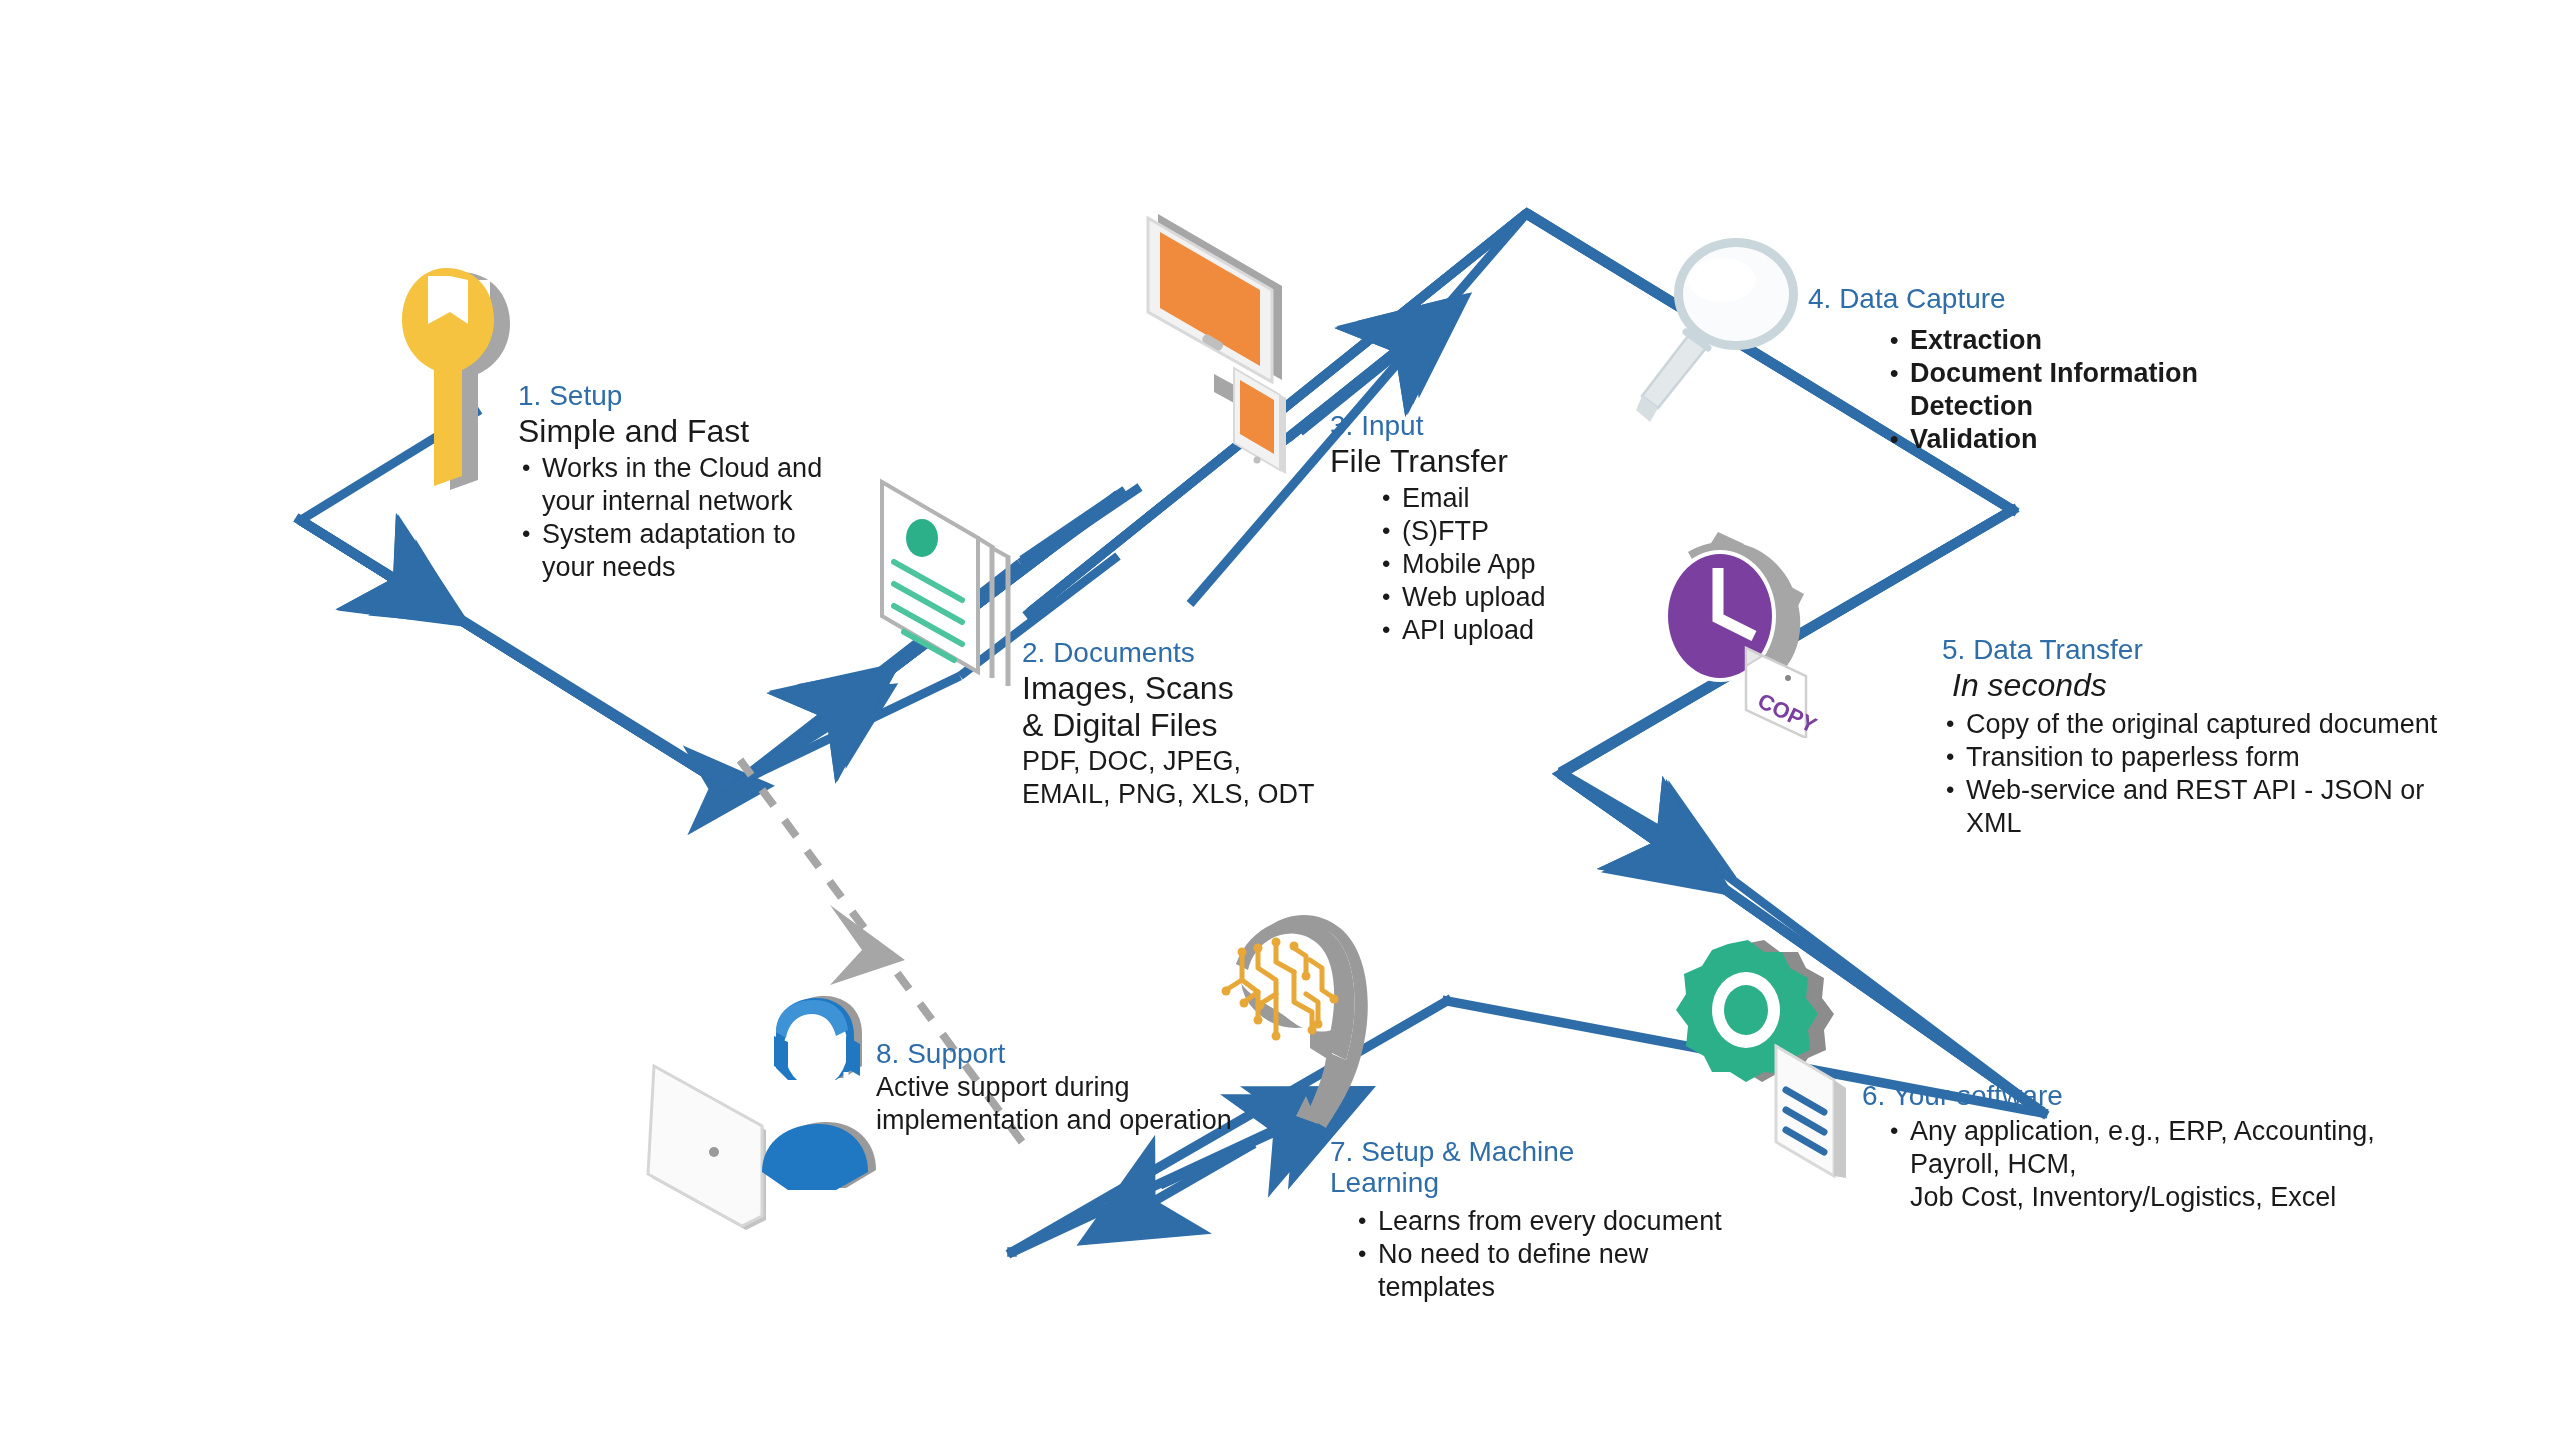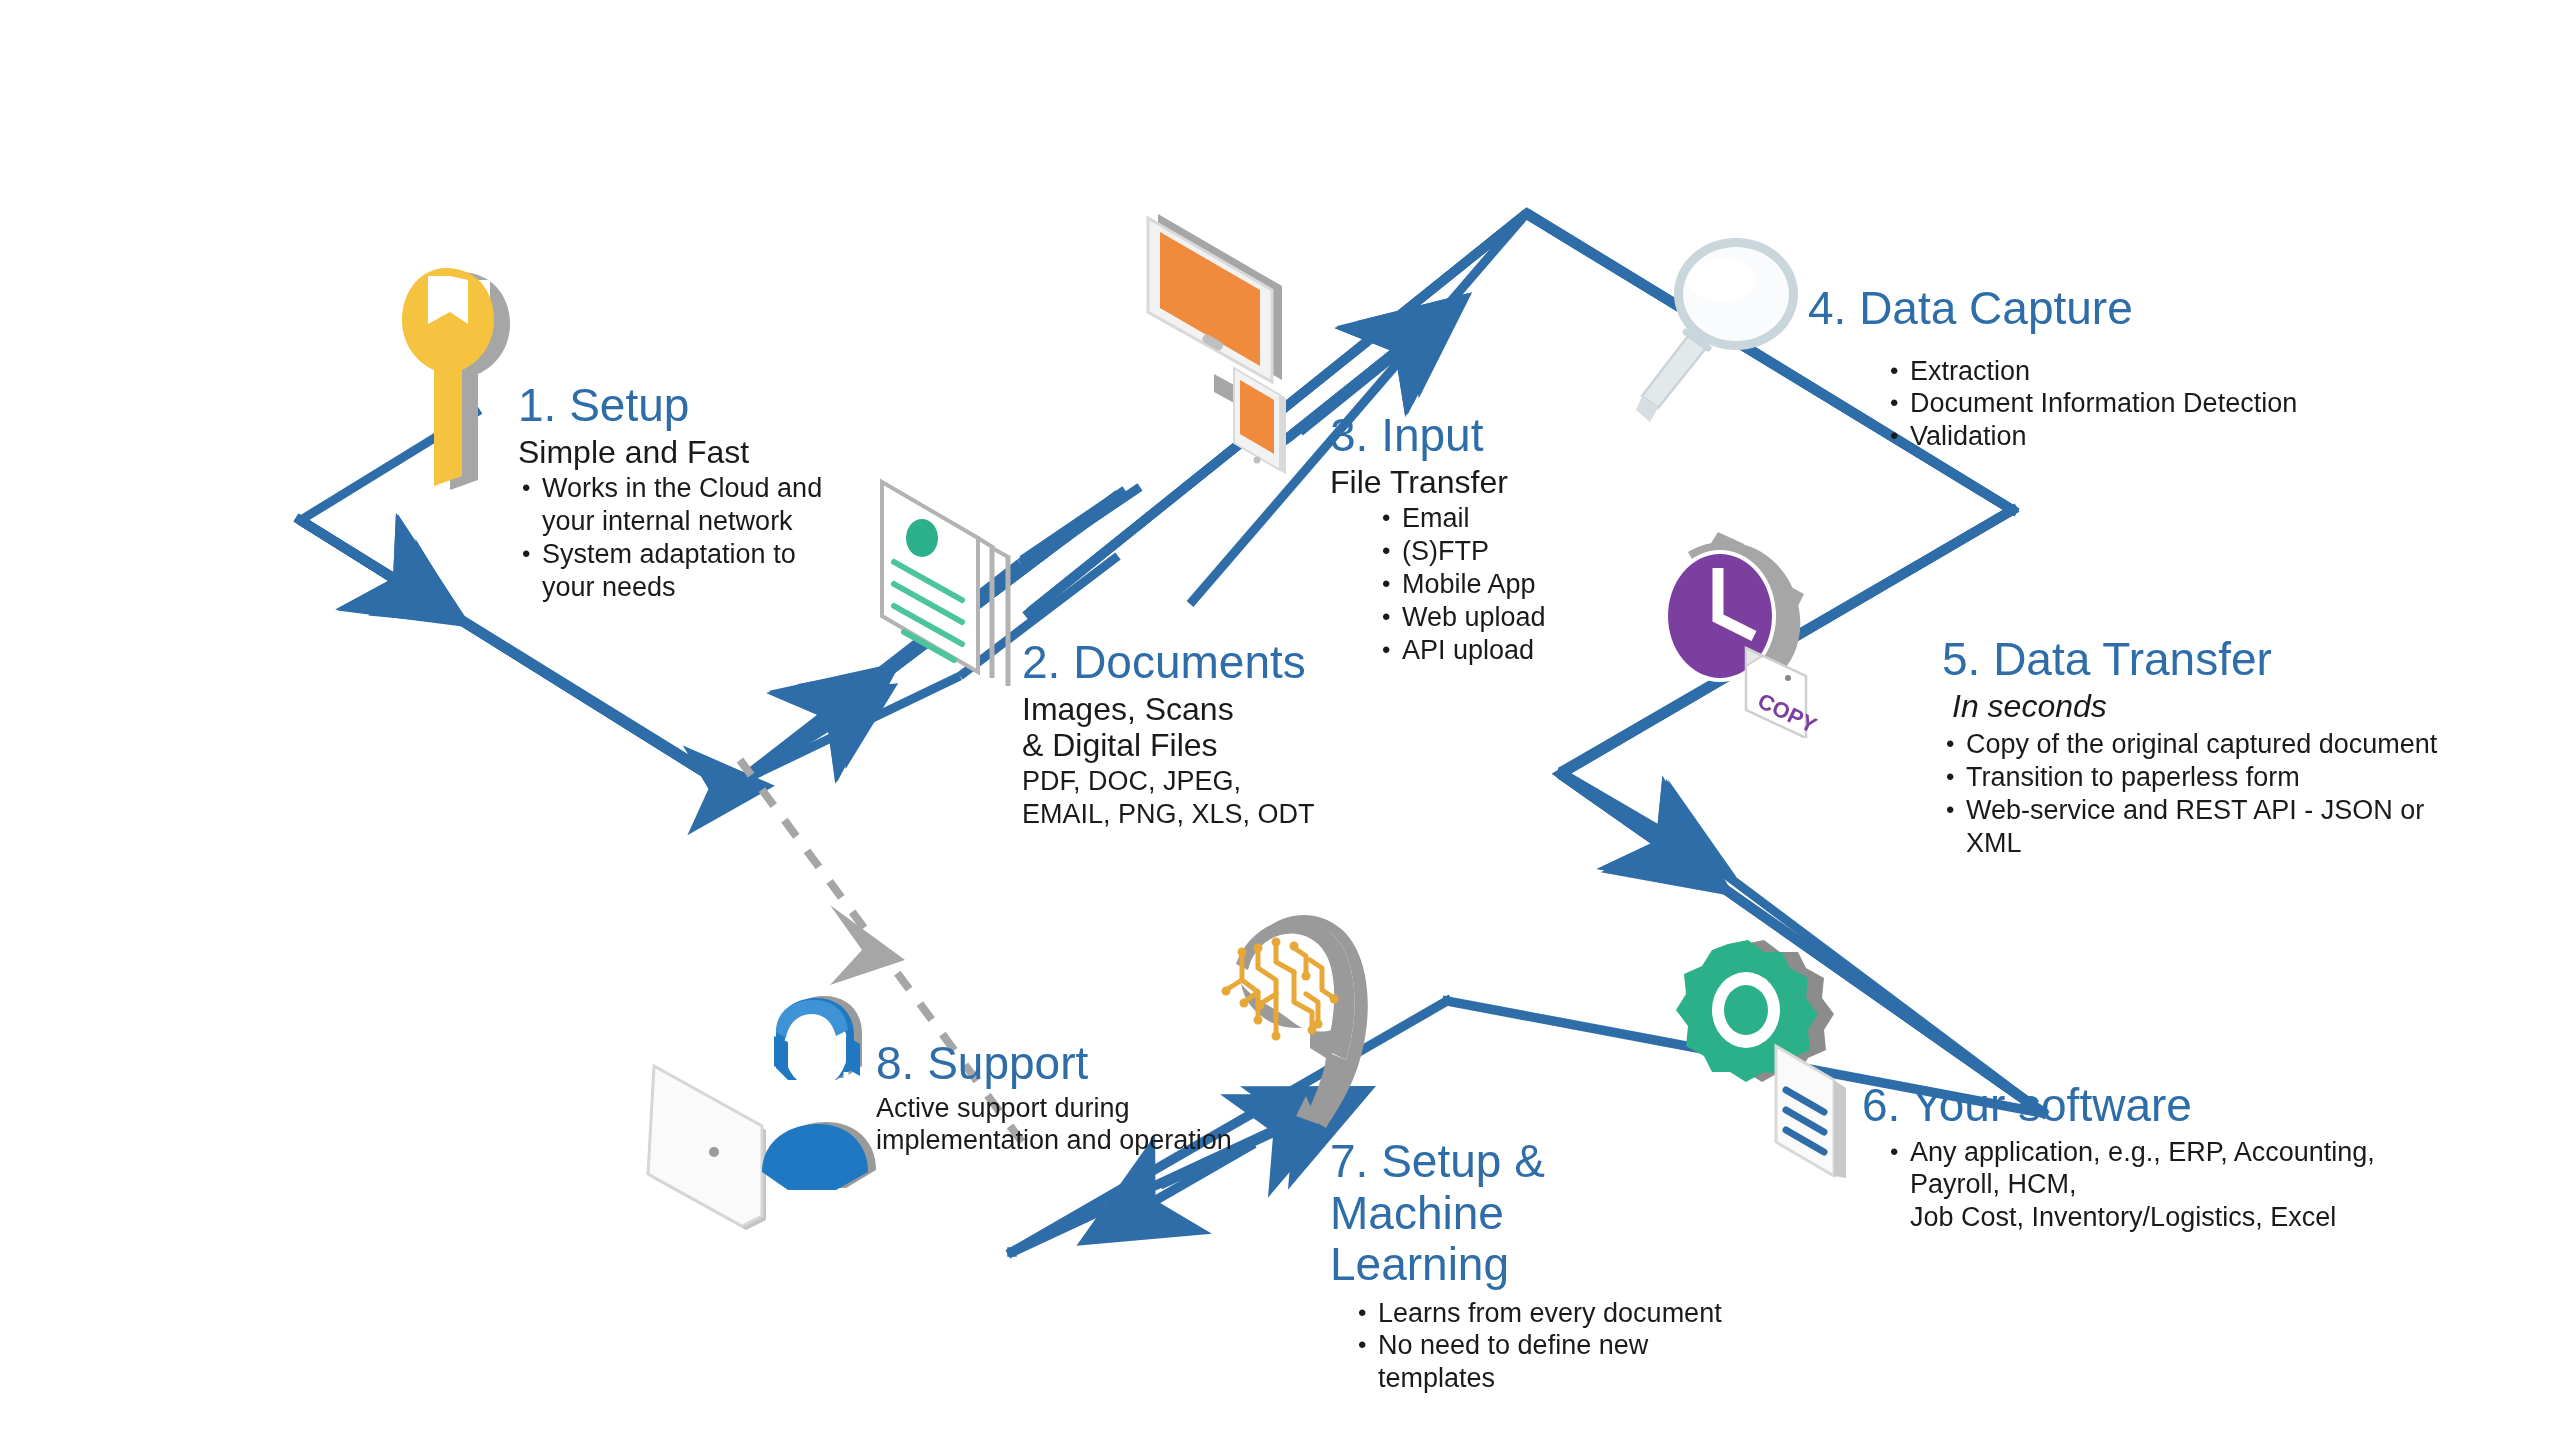--- a/index.html
+++ b/index.html
@@ -10,21 +10,21 @@
     font-family:"Liberation Sans", sans-serif;
     overflow:hidden;
     position:relative;
   }
   #stage{position:absolute;left:0;top:0;width:2560px;height:1440px;}
   svg.flow{position:absolute;left:0;top:0;width:2560px;height:1440px;}
 
   .step{position:absolute;}
   .step-title{
     color:#2E6DA8;
-    font-size:46px;
+    font-size:28px;
     line-height:1.12;
     font-weight:400;
     white-space:pre-line;
     margin:0 0 2px 0;
   }
   .step-sub{
     color:#1a1a1a;
     font-size:32px;
     line-height:1.14;
     white-space:pre-line;
@@ -579,21 +579,21 @@
       <li>Email</li>
       <li>(S)FTP</li>
       <li>Mobile App</li>
       <li>Web upload</li>
       <li>API upload</li>
     </ul>
   </div>
 
   <div class="step" style="left:1808px;top:283px;width:520px;z-index:4;">
     <div class="step-title">4. Data Capture</div>
-    <ul class="step-bullets" style="margin-left:78px;margin-top:20px;">
+    <ul class="step-bullets" style="margin-left:78px;margin-top:10px;font-weight:bold;">
       <li>Extraction</li>
       <li>Document Information Detection</li>
       <li>Validation</li>
     </ul>
   </div>
 
   <div class="step" style="left:1942px;top:634px;width:520px;z-index:4;">
     <div class="step-title">5. Data Transfer</div>
     <div class="step-sub" style="margin-left:10px;font-style:italic;">In seconds</div>
     <ul class="step-bullets" style="margin-top:4px;">

